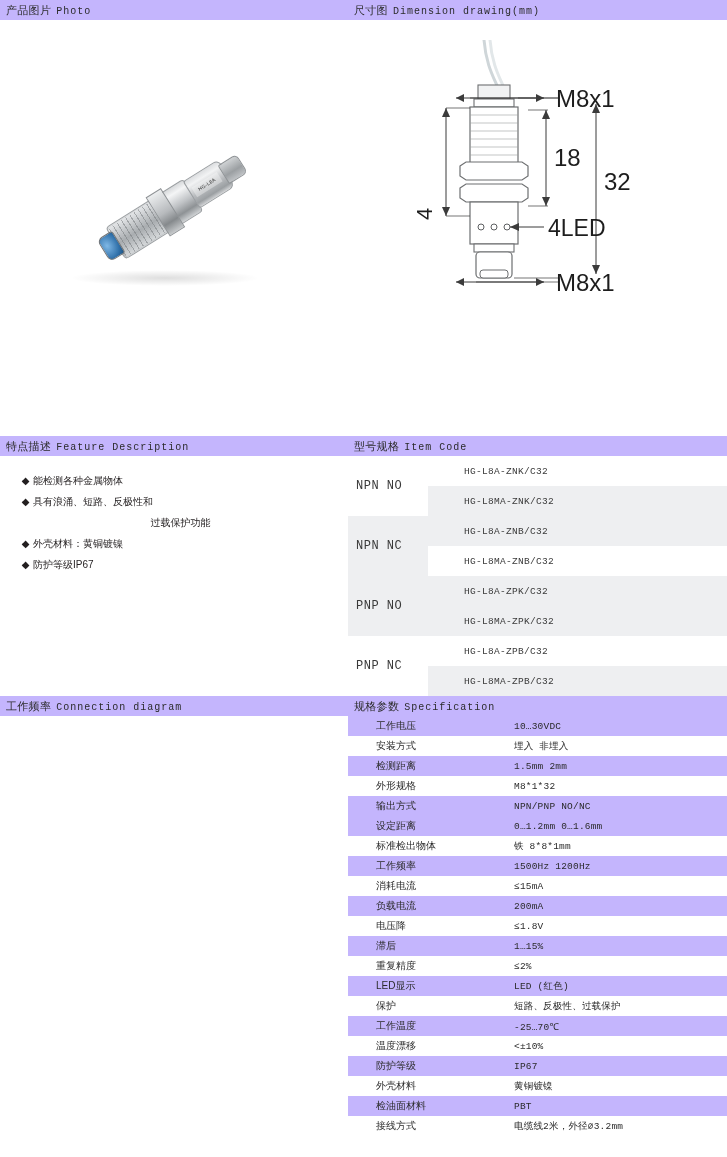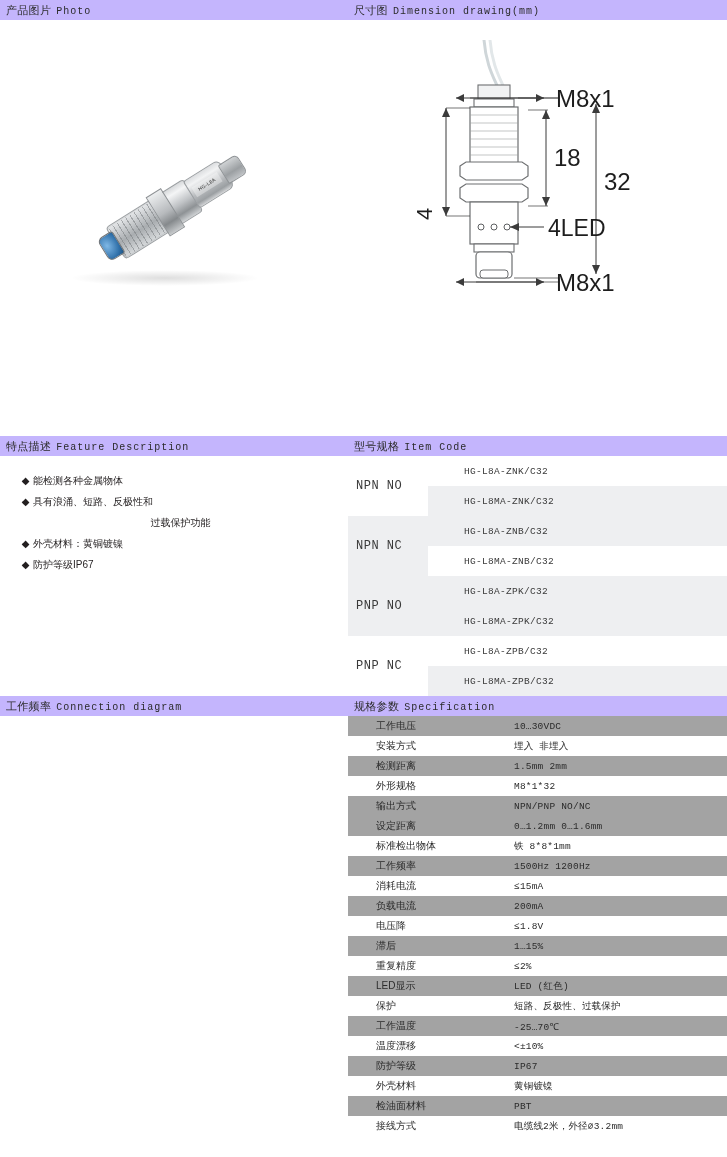--- a/index.html
+++ b/index.html
@@ -231,21 +231,21 @@
     white-space: nowrap;
   }
   .spec-table td.k {
     width: 132px;
     padding-left: 28px;
   }
   .spec-table td.v {
     padding-left: 6px;
   }
   .spec-table tr.alt td {
-    background: #a3a3a3;
+    background: #c4b5fd;
   }
   .mono {
     font-family: Liberation Mono, monospace;
     font-size: 9.5px;
     letter-spacing: .2px;
   }
 </style>
 </head>
 <body>
 

